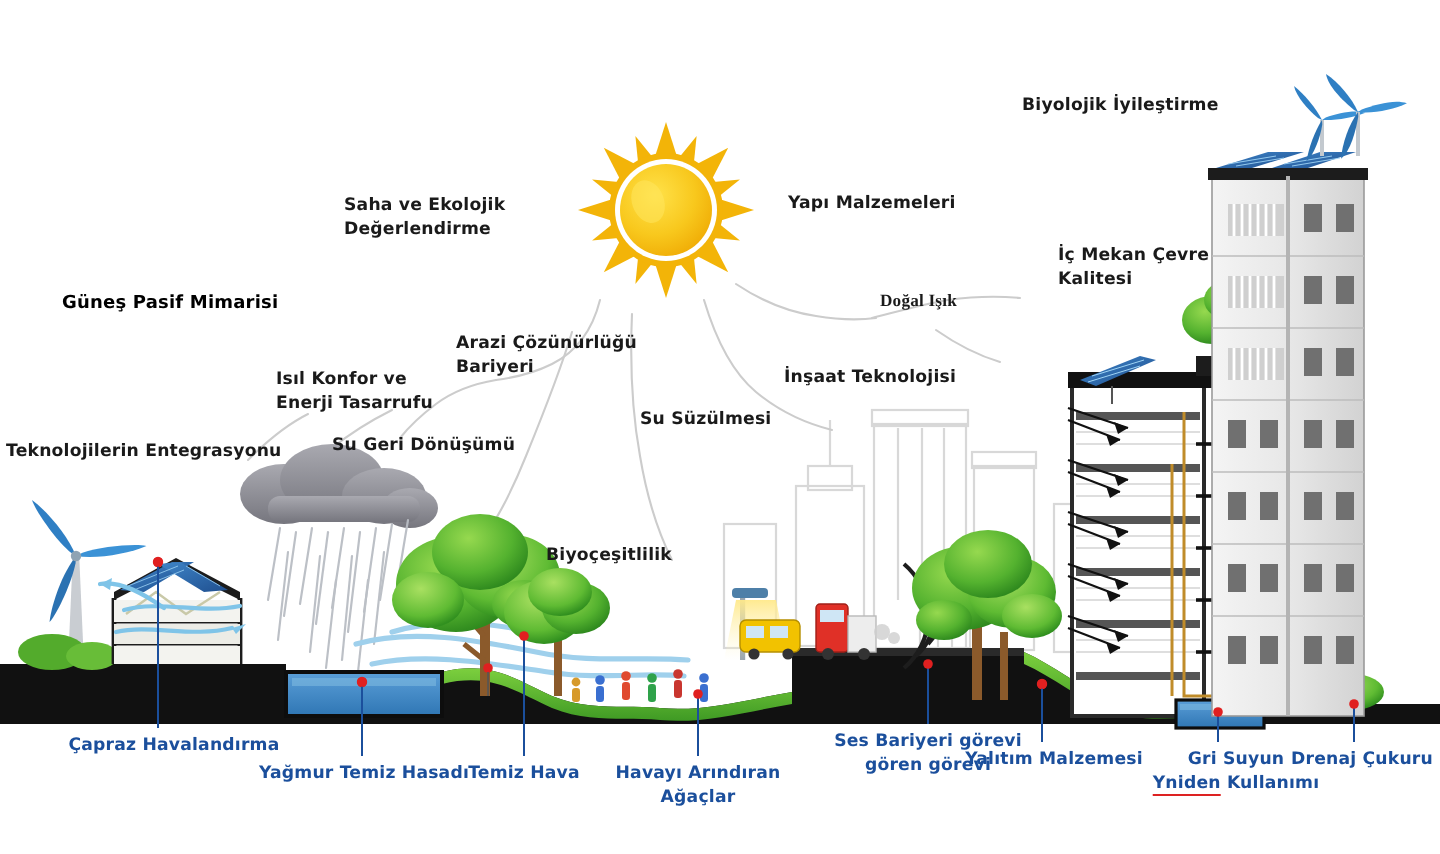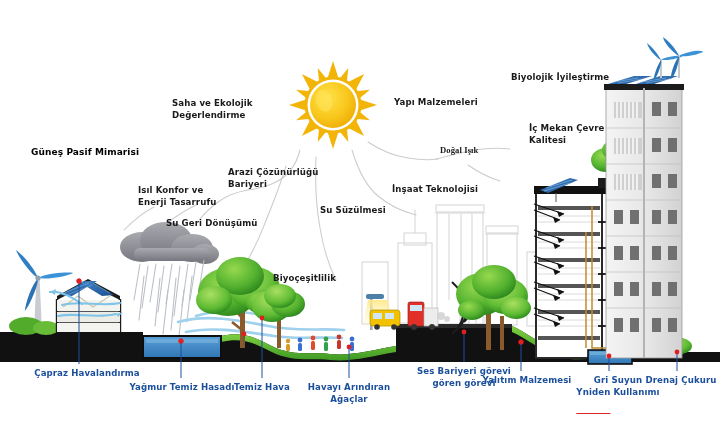--- a/index.html
+++ b/index.html
@@ -8,21 +8,21 @@
   #stage{position:relative;width:720px;height:427px;background:#fff;overflow:hidden;}
   svg.layer{position:absolute;left:0;top:0;width:720px;height:427px;}
 
   
   .lbl{position:absolute;white-space:pre;line-height:11.5px;
        font-size:8.6px;letter-spacing:.1px;color:#1a1a1a;font-weight:600;}
   .lbl.bold{font-weight:800;font-size:9px;color:#000;}
   .lbl.blue{color:#1b4f9c;font-weight:700;text-align:center;}
   .lbl.blue.ctr{transform:translateX(-50%);}
   .lbl.ctr{transform:translateX(-50%);}
-  .misspell{border-bottom:1.3px solid #d22;padding-bottom:16px;}
+  .misspell{border-bottom:1.3px solid #d22;padding-bottom:0px;}
 </style>
 </head>
 <body>
 
 <div id="stage">
 
   <svg class="layer" viewBox="0 0 720 427">
     <defs>
       <radialGradient id="sunGrad" cx="38%" cy="34%" r="72%">
         <stop offset="0%" stop-color="#ffe24a"></stop>
@@ -564,26 +564,26 @@
         <circle cx="677" cy="352" r="2.4" fill="#e02020" stroke="none"></circle>
       </g>
   </svg>
 
   <div id="top-label-layer">
       <div class="lbl" style="left: 172px; top: 98px;"><div>Saha ve Ekolojik</div><div>Değerlendirme</div></div>
       <div class="lbl bold" style="left: 31px; top: 147px;"><div>Güneş Pasif Mimarisi</div></div>
       <div class="lbl" style="left: 138px; top: 185px;"><div>Isıl Konfor ve</div><div>Enerji Tasarrufu</div></div>
       <div class="lbl" style="left: 228px; top: 167px;"><div>Arazi Çözünürlüğü</div><div>Bariyeri</div></div>
       <div class="lbl" style="left: 166px; top: 218px;"><div>Su Geri Dönüşümü</div></div>
-      <div class="lbl" style="left: 3px; top: 221px;"></div>
+      <div class="lbl" style="left: 3px; top: 221px;"><div>Teknolojilerin Entegrasyonu</div></div>
       <div class="lbl" style="left: 320px; top: 205px;"><div>Su Süzülmesi</div></div>
       <div class="lbl" style="left: 394px; top: 97px; text-align: right;"><div>Yapı Malzemeleri</div></div>
       <div class="lbl" style="left: 440px; top: 145px; font-family: Liberation Serif, serif;"><div>Doğal Işık</div></div>
       <div class="lbl" style="left: 392px; top: 184px;"><div>İnşaat Teknolojisi</div></div>
-      <div class="lbl" style="left: 511px; top: 72px;"><div>Biyolojik İyileştirme</div></div>
+      <div class="lbl" style="left: 511px; top: 48px;"><div>Biyolojik İyileştirme</div></div>
       <div class="lbl" style="left: 529px; top: 123px;"><div>İç Mekan Çevre</div><div>Kalitesi</div></div>
       <div class="lbl" style="left: 273px; top: 273px;"><div>Biyoçeşitlilik</div></div>
     </div>
   <div id="bottom-label-layer">
       <div class="lbl blue ctr" style="left: 87px; top: 368px;"><div>Çapraz Havalandırma</div></div>
       <div class="lbl blue ctr" style="left: 182px; top: 382px;"><div>Yağmur Temiz Hasadı</div></div>
       <div class="lbl blue ctr" style="left: 262px; top: 382px;"><div>Temiz Hava</div></div>
       <div class="lbl blue ctr" style="left: 349px; top: 382px;"><div>Havayı Arındıran</div><div>Ağaçlar</div></div>
       <div class="lbl blue ctr" style="left: 464px; top: 366px;"><div>Ses Bariyeri görevi</div><div>gören görevi</div></div>
       <div class="lbl blue ctr" style="left: 527px; top: 375px;"><div>Yalıtım Malzemesi</div></div>

